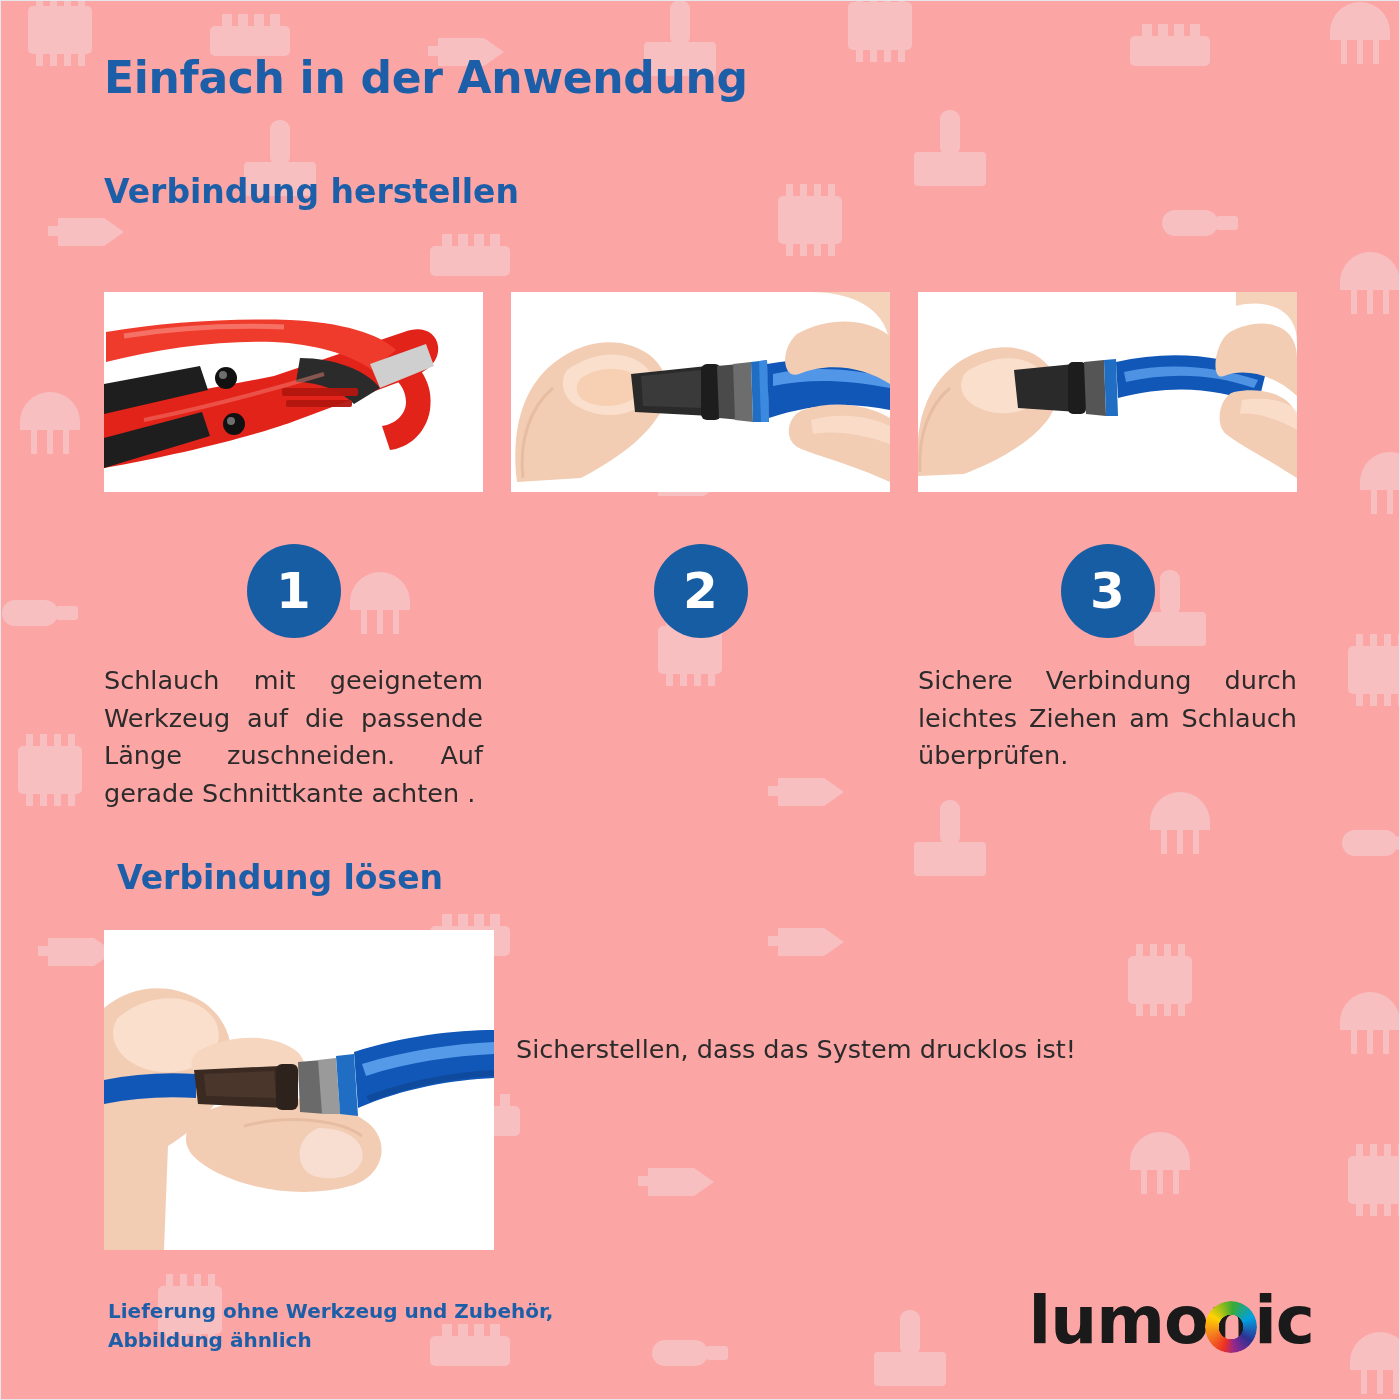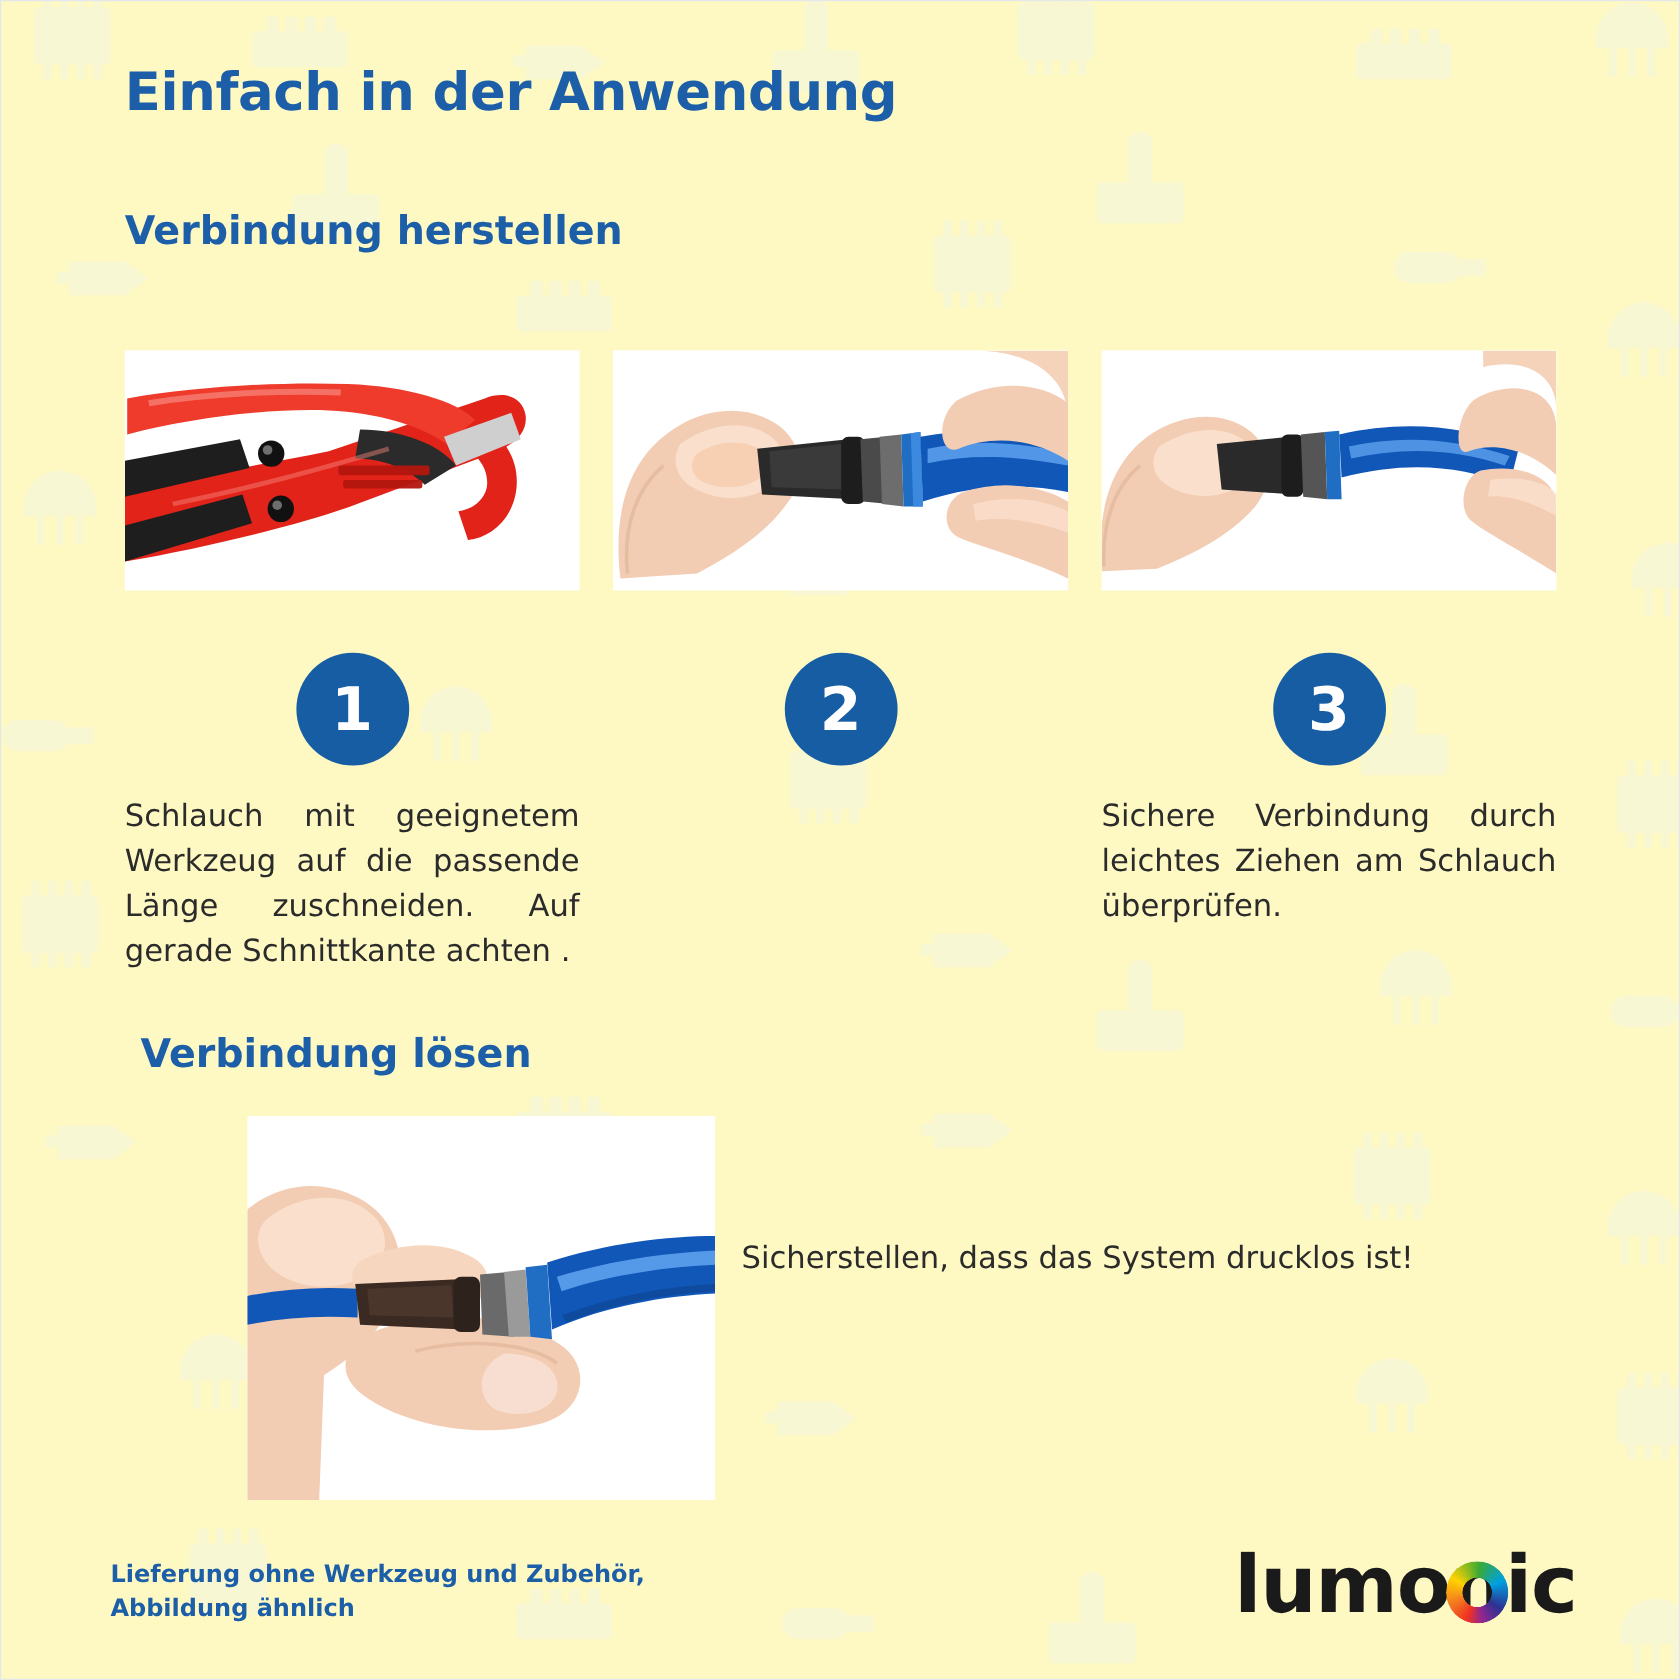--- a/index.html
+++ b/index.html
@@ -10,21 +10,21 @@
     width: 1400px;
     height: 1400px;
     background: #ffffff;
     font-family: "DejaVu Sans", sans-serif;
     overflow: hidden;
     position: relative;
   }
   .page {
     position: absolute;
     inset: 0;
-    background: #fef9c3;
+    background: #fca5a5;
   }
   
   .watermark {
     position: absolute;
     inset: 0;
     opacity: 0.40;
     pointer-events: none;
   }
   .border-frame {
     position: absolute;
@@ -104,44 +104,43 @@
     margin-top: 24px;
     width: 100%;
     font-size: 25.5px;
     line-height: 1.48;
     color: #2b2b2b;
     text-align: justify;
     text-align-last: left;
   }
   .release-block {
     position: absolute;
-    left: 116px;
+    left: 104px;
     top: 930px;
     width: 1192px;
     display: flex;
     align-items: flex-start;
-    justify-content: center;
   }
   .release-photo {
     width: 390px;
     height: 320px;
     position: relative;
     overflow: hidden;
   }
   .release-text {
     margin-left: 22px;
     margin-top: 100px;
     width: 600px;
     font-size: 25.5px;
     line-height: 1.52;
     color: #2b2b2b;
   }
   .footnote {
     position: absolute;
-    left: 92px;
+    left: 108px;
     top: 1297px;
     width: 560px;
     font-size: 20px;
     font-weight: bold;
     line-height: 1.45;
     color: #1c5fa8;
   }
   .logo {
     position: absolute;
     right: 86px;

